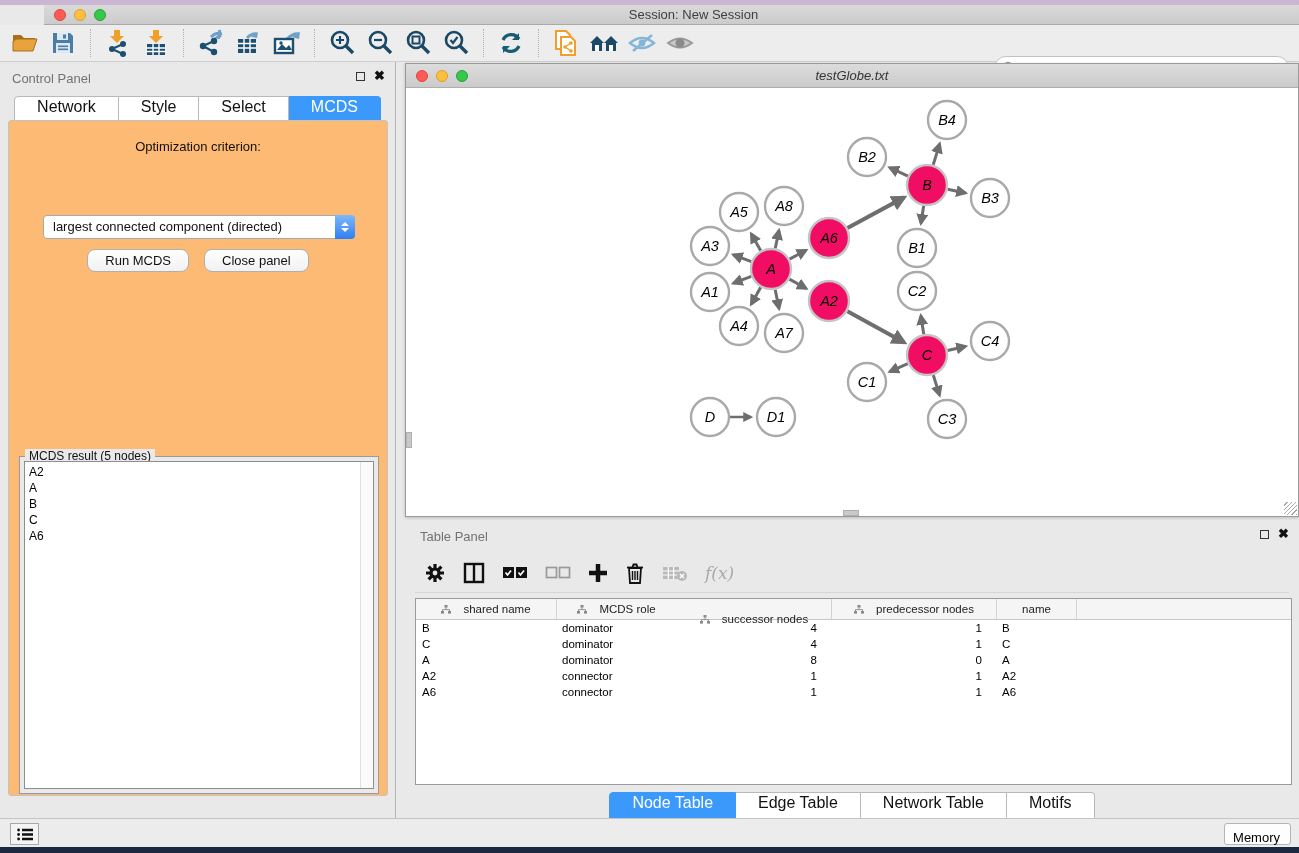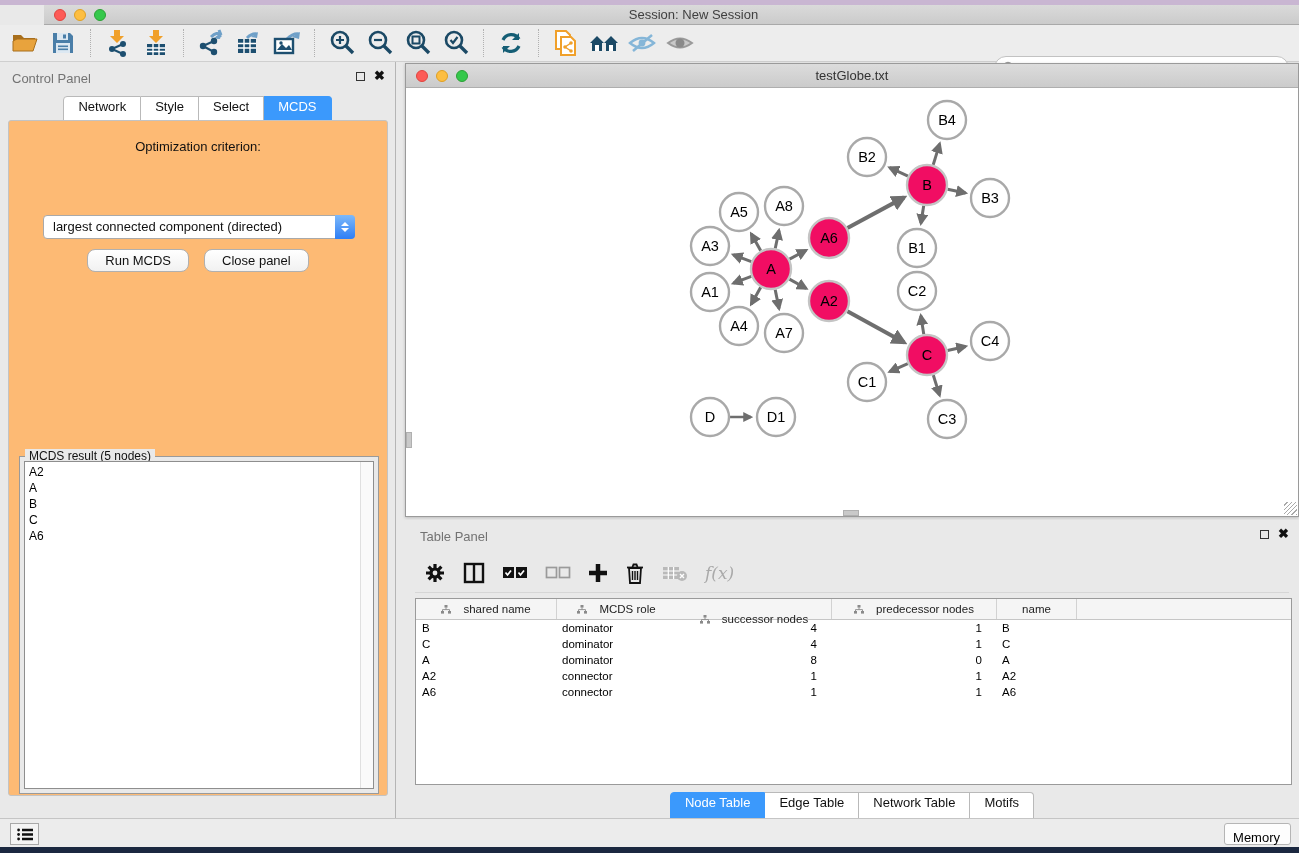--- a/index.html
+++ b/index.html
@@ -30,21 +30,21 @@
 
   
   .control-panel { left:0; top:62px; width:396px; height:756px; background:#e9e9e9; border-right:1px solid #b5b5b5; }
   .panel-head { height:30px; position:relative; }
   .panel-title { position:absolute; left:12px; top:9px; font-size:13px; color:#737373; }
   .panel-icons { position:absolute; right:10px; top:8px; display:flex; gap:9px; align-items:center; }
   .float-sq { width:9px; height:9px; border:1.5px solid #333; display:inline-block; }
   .close-x { font-size:13px; font-weight:bold; color:#111; line-height:12px; }
 
   .seg-row { display:flex; justify-content:center; margin-top:4px; }
-  .seg-btn { height:36px; line-height:20px; padding:0 14px; background:#fff; border:1px solid #b9b9b9; border-left:none; font-size:13px; color:#111; }
+  .seg-btn { height:36px; line-height:20px; padding:0 22px; background:#fff; border:1px solid #b9b9b9; border-left:none; font-size:16px; color:#111; }
   .seg-btn:first-child { border-left:1px solid #b9b9b9; border-radius:4px 0 0 4px; }
   .seg-btn:last-child { border-radius:0 4px 4px 0; }
   .seg-btn.active { background:#3b99fc; border-color:#3b99fc; color:#fff; }
 
   .tab-content { position:absolute; left:8px; top:58px; width:380px; height:676px; border:1px solid #c3c3c3; border-radius:3px; background:#fdba74; }
   .opt-label { margin-top:18px; text-align:center; font-size:13px; color:#111; }
   .dropdown { position:absolute; left:34px; top:94px; width:312px; height:24px; background:#fff; border:1px solid #a9a9a9; border-radius:4px; font-size:13px; line-height:22px; padding-left:9px; color:#111; }
   .dd-stepper { position:absolute; right:-1px; top:-1px; width:20px; height:24px; border-radius:0 4px 4px 0; background:linear-gradient(#7db9fa,#2e7ef5); display:flex; flex-direction:column; align-items:center; justify-content:center; gap:2px; }
   .dd-stepper i { display:block; width:0; height:0; border-left:4px solid transparent; border-right:4px solid transparent; }
   .dd-up { border-bottom:4px solid #fff; }
@@ -52,21 +52,21 @@
   .btn-row { position:absolute; left:0; top:128px; width:100%; display:flex; justify-content:center; gap:15px; }
   .push-btn { height:23px; padding:0 17px; background:linear-gradient(#ffffff,#f1f1f1); border:1px solid #b0b0b0; border-radius:8px; font-size:13px; color:#111; line-height:21px; }
 
   .groupbox { position:absolute; left:10px; top:335px; width:360px; height:338px; border:1px solid #9a9a9a; background:#e9e9e9; padding:4px; }
   .groupbox-title { position:absolute; top:-8px; left:5px; background:#e9e9e9; padding:0 4px; font-size:12px; color:#111; }
   .listbox { width:100%; height:100%; background:#fff; border:1px solid #8e8e8e; position:relative; padding:2px 0 0 4px; }
   .list-scroll { position:absolute; right:0; top:0; width:13px; height:100%; background:#fafafa; border-left:1px solid #e0e0e0; }
   .result-item { font-size:12px; line-height:16px; color:#000; }
 
   
-  .net-frame { left:405px; top:63px; width:894px; height:454px; background:#fff; border:1px solid #9a9a9a; box-shadow:0 1px 3px rgba(0,0,0,0.2); }
+  .net-frame { left:405px; top:63px; width:894px; height:454px; background:#fff; border:1px solid #9a9a9a; box-shadow:0 1px 3px rgba(0,0,0,0.2);font-style:italic; }
   .net-titlebar { height:24px; background:linear-gradient(#dcdcdc,#cbcbcb); border-bottom:1px solid #aeaeae; position:relative; }
   .net-titlebar .traffic { top:6px; }
   .net-title { text-align:center; font-size:13px; color:#333; line-height:24px; }
   .net-canvas { position:relative; width:892px; height:428px; background:#fff; }
   .net-canvas svg { position:absolute; left:0; top:0; }
   .resize-grip { position:absolute; right:1px; bottom:1px; width:13px; height:13px; background:repeating-linear-gradient(135deg, transparent, transparent 2px, #a9a9a9 2px, #a9a9a9 3px); }
   .scroll-dot-left { position:absolute; left:0; top:344px; width:6px; height:16px; background:#c9c9c9; border:1px solid #b0b0b0; }
   .scroll-dot-bottom { position:absolute; left:437px; bottom:0; width:16px; height:6px; background:#c9c9c9; border:1px solid #b0b0b0; }
 
   

